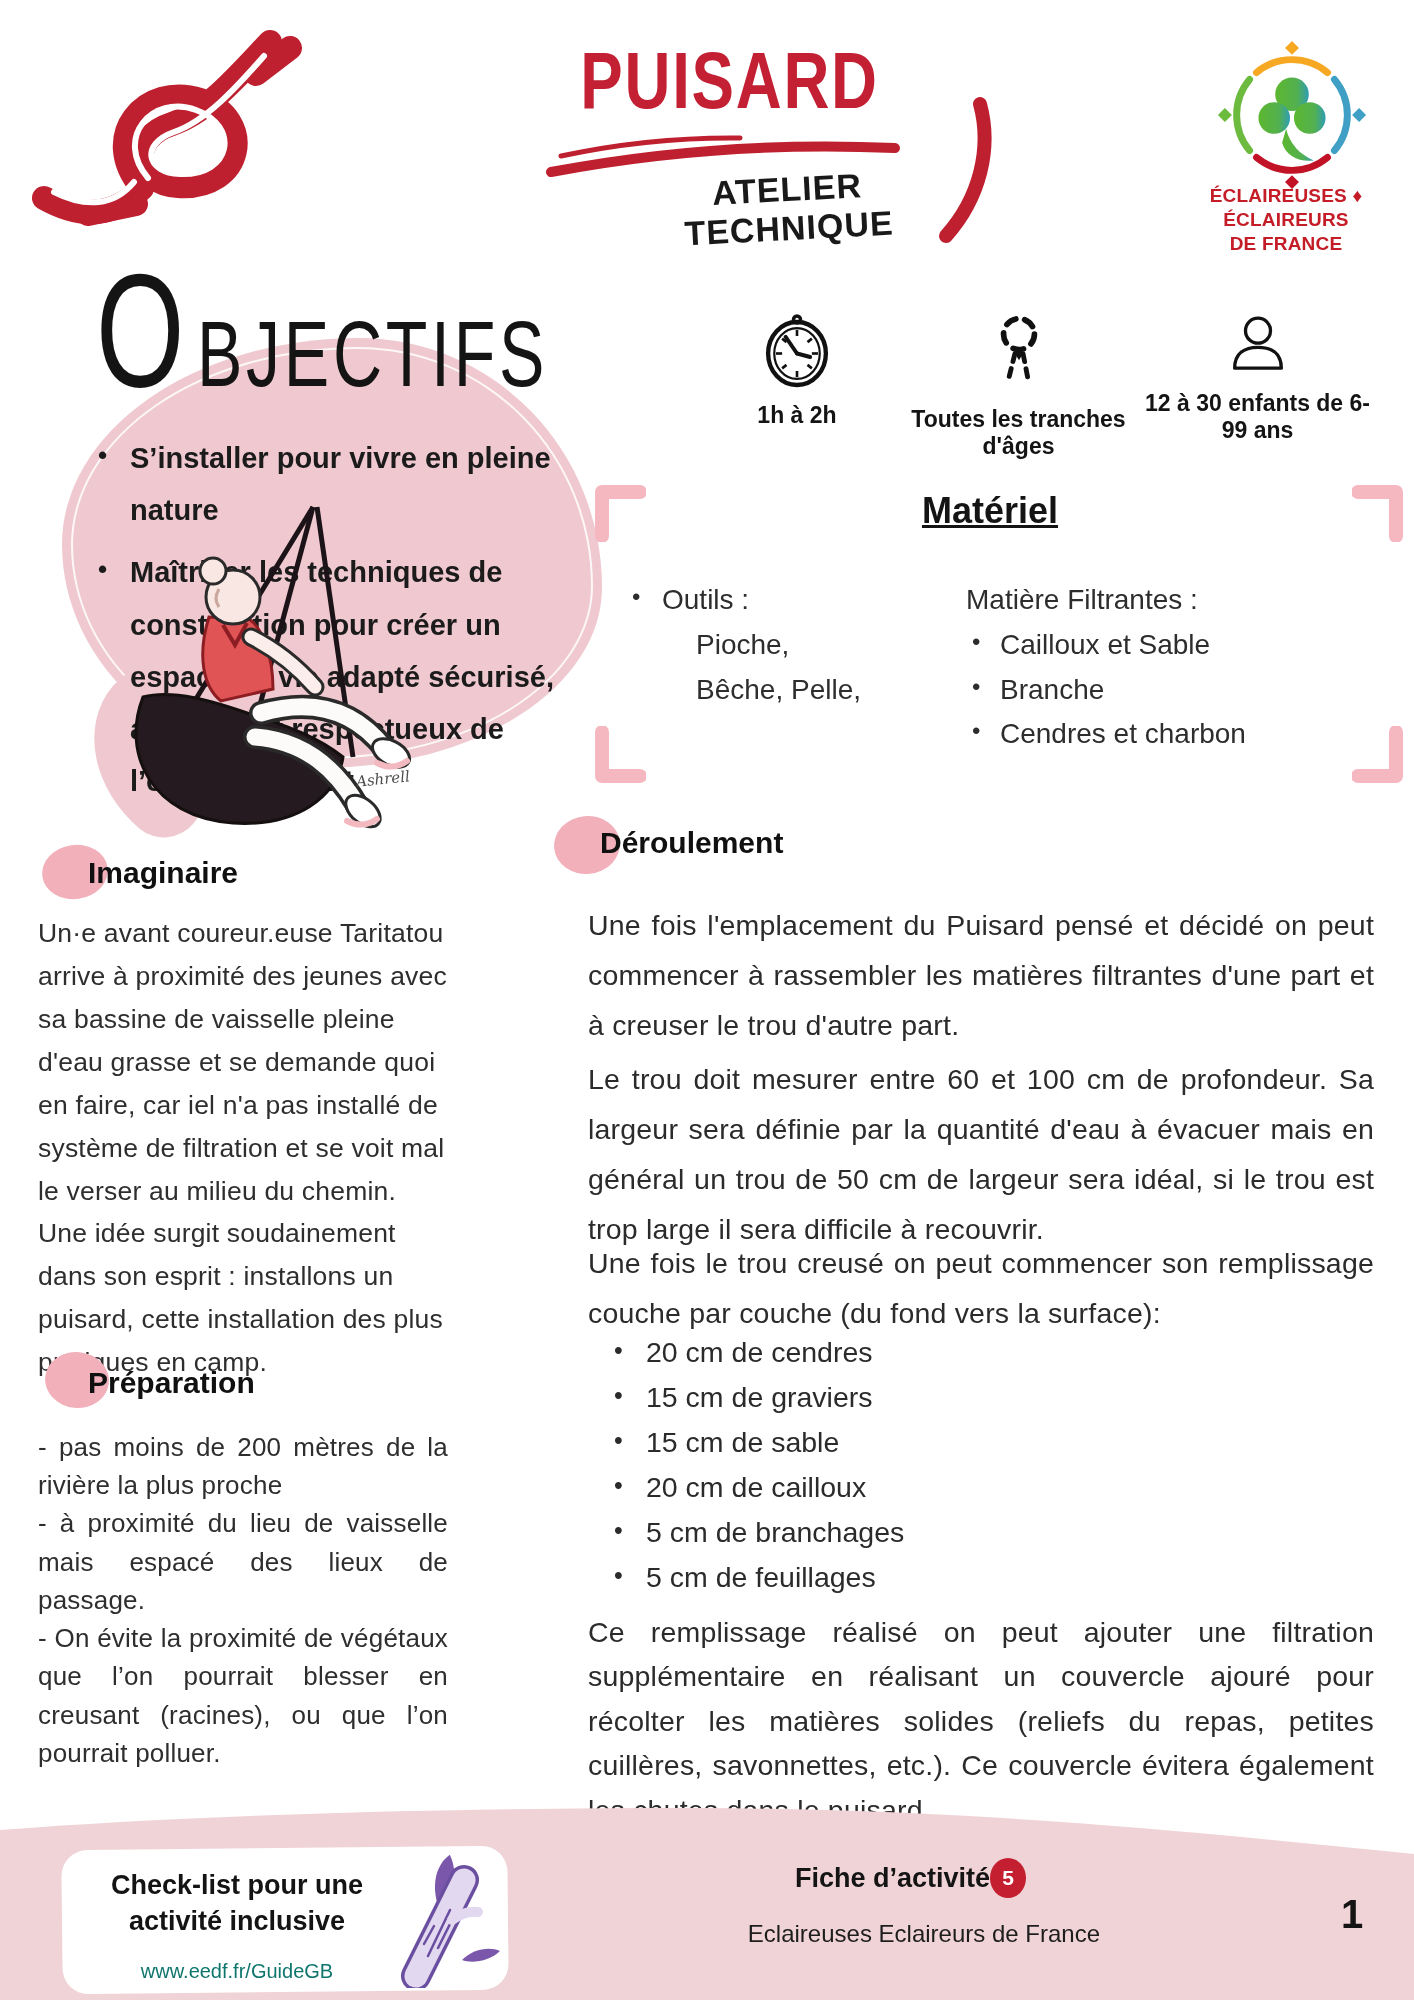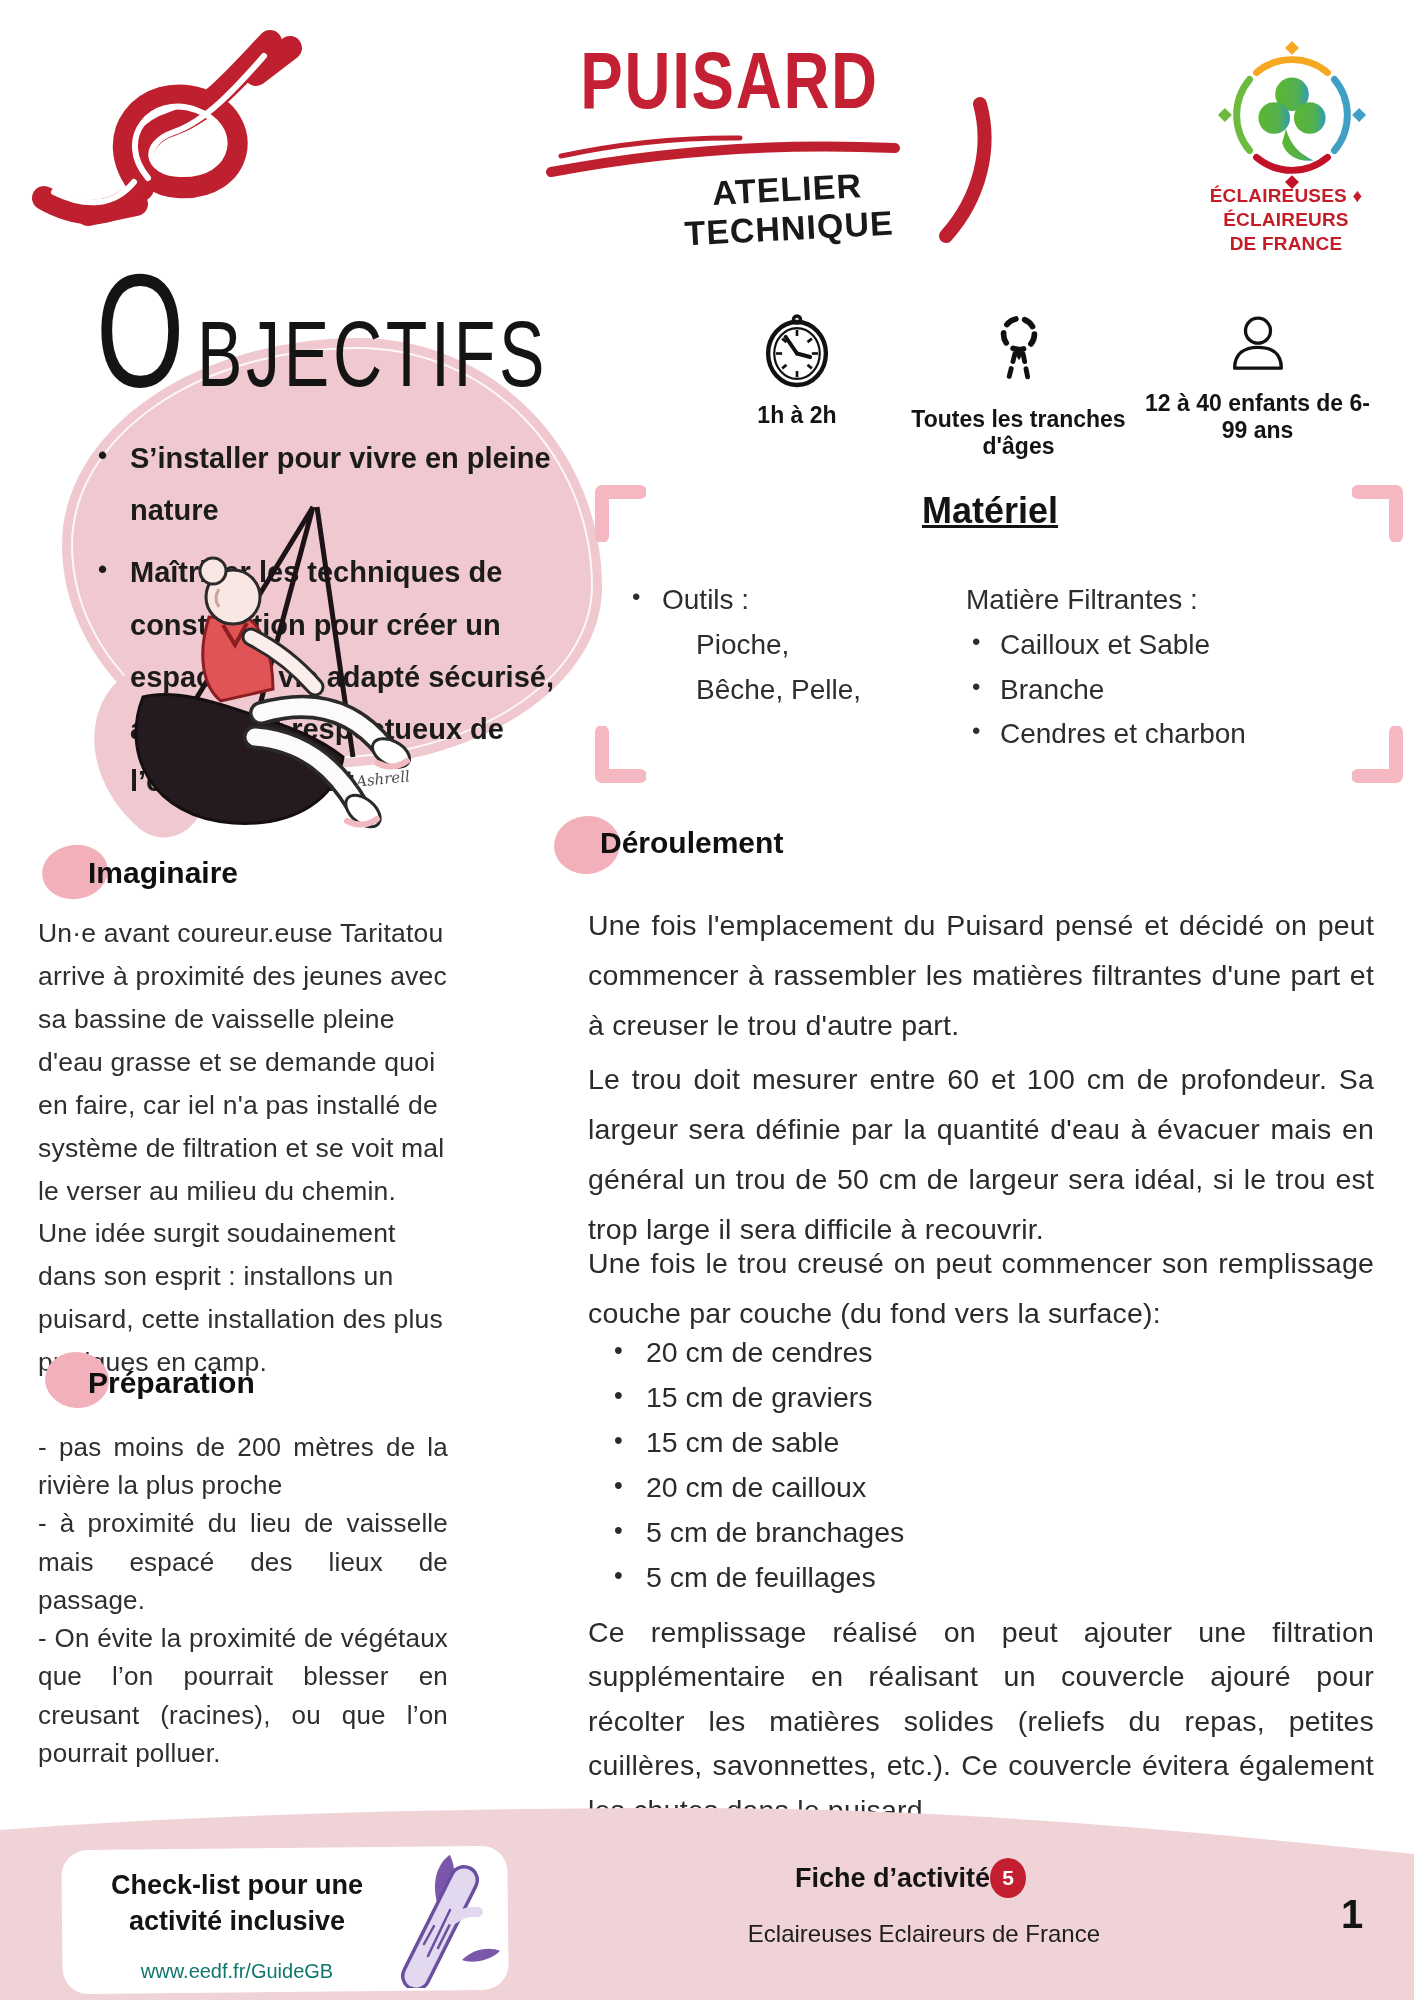--- a/index.html
+++ b/index.html
@@ -240,21 +240,21 @@
       <path d="M26,48 L38,48 L32,58 Z" fill="#111"></path>
     </svg>
     <div class="meta-label">Toutes les tranches d'âges</div>
   </div>
 
   <div class="abs meta-col mc-group">
     <svg class="meta-icon" width="60" height="64" viewBox="0 0 72 70">
       <circle cx="36" cy="19" r="15" fill="none" stroke="#111" stroke-width="4"></circle>
       <path d="M8,64 C8,46 20,39 36,39 C52,39 64,46 64,64 Z" fill="none" stroke="#111" stroke-width="4" stroke-linejoin="round"></path>
     </svg>
-    <div class="meta-label">12 à 40 enfants de 6-99 ans</div>
+    <div class="meta-label">12 à 30 enfants de 6-99 ans</div>
   </div>
 
   <svg class="abs bk" style="left:594px;top:478px;" viewBox="0 0 52 64">
     <path d="M8,58 L8,14 L46,14" fill="none" stroke="#f5b8c1" stroke-width="14" stroke-linecap="round" stroke-linejoin="round"></path>
   </svg>
   <svg class="abs bk bk-tr" style="left:1352px;top:478px;" viewBox="0 0 52 64">
     <path d="M8,58 L8,14 L46,14" fill="none" stroke="#f5b8c1" stroke-width="14" stroke-linecap="round" stroke-linejoin="round"></path>
   </svg>
   <svg class="abs bk bk-bl" style="left:594px;top:726px;" viewBox="0 0 52 64">
     <path d="M8,58 L8,14 L46,14" fill="none" stroke="#f5b8c1" stroke-width="14" stroke-linecap="round" stroke-linejoin="round"></path>

